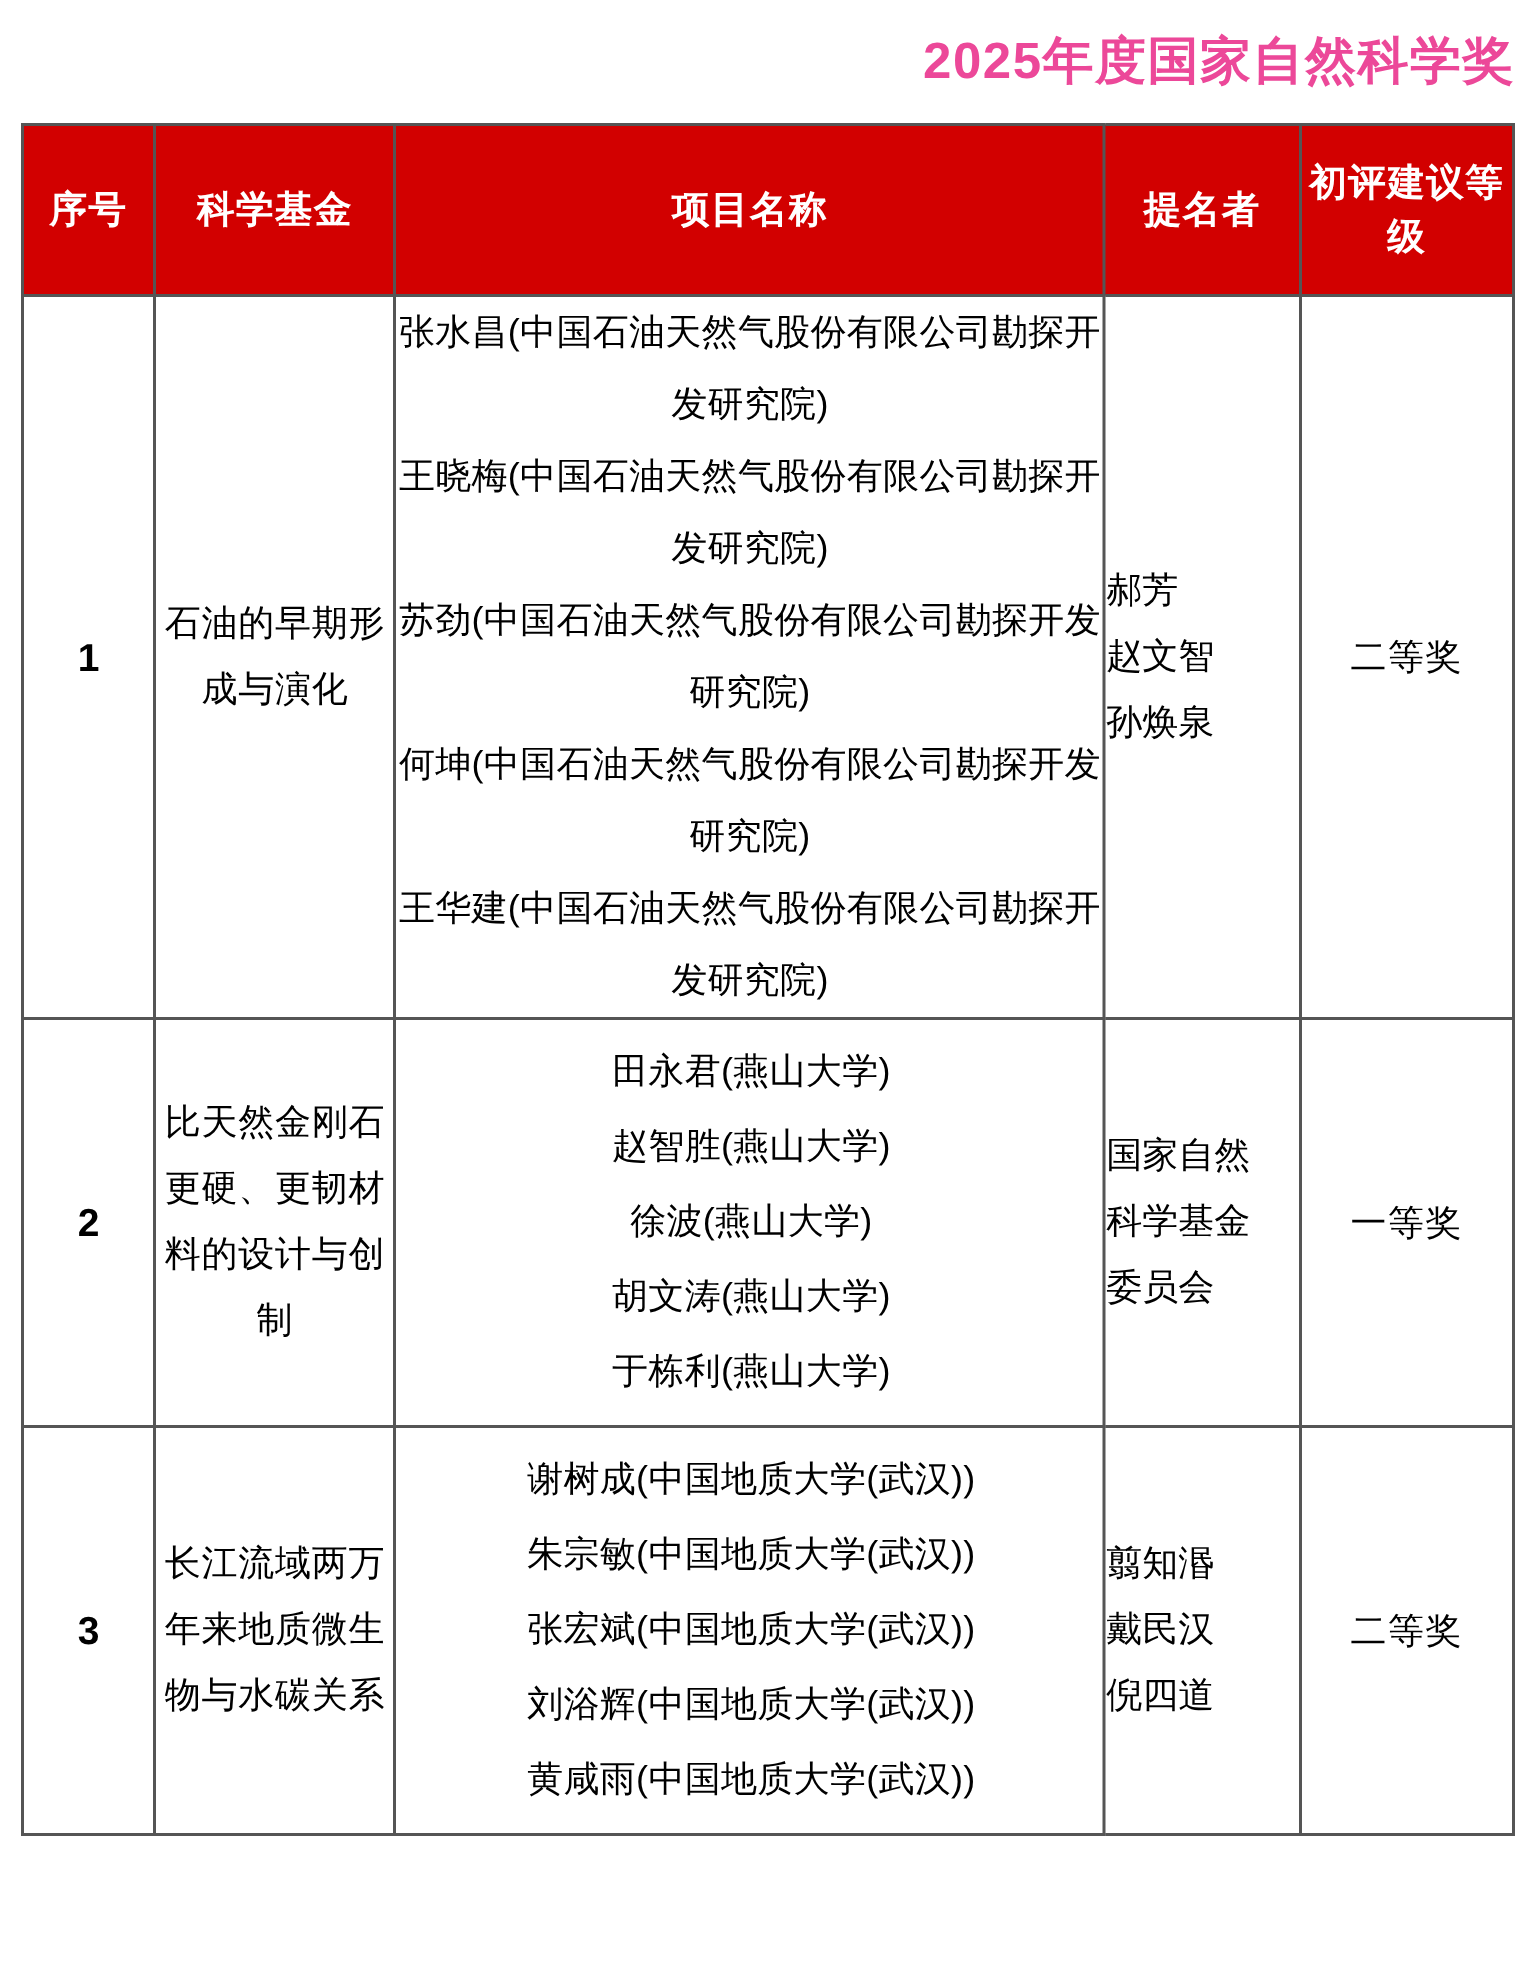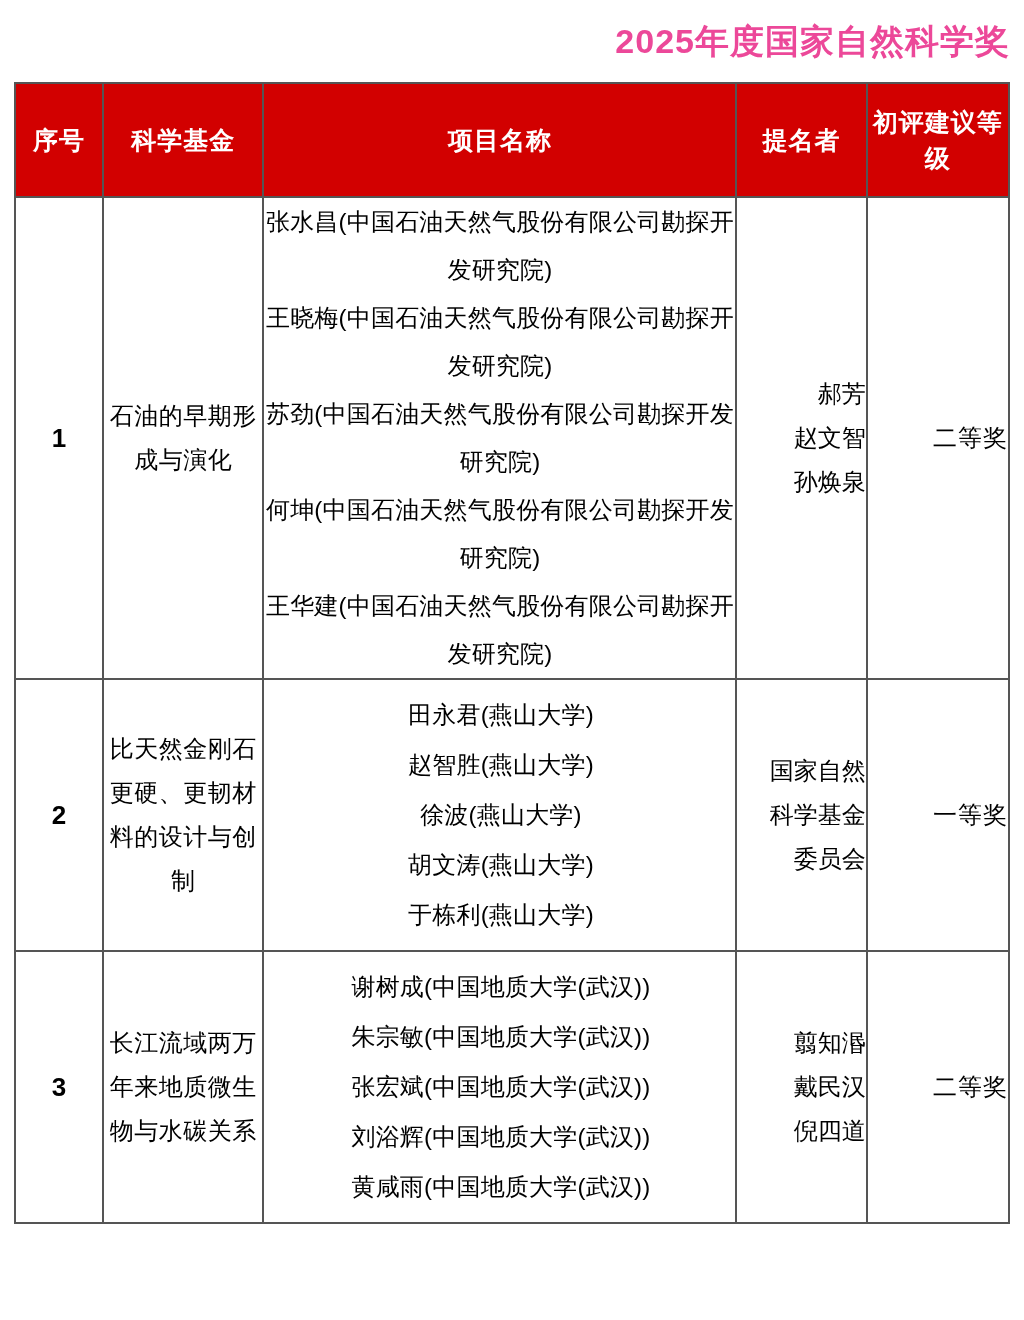--- a/index.html
+++ b/index.html
@@ -76,27 +76,27 @@
     line-height: 48px;
     padding: 14px 12px 14px 14px;
     letter-spacing: 0.2px;
   }
   td.people.compact {
     line-height: 50px;
     padding: 10px 12px 10px 14px;
     border-radius: 22px;
   }
   td.nom {
-    text-align: right;
+    text-align: left;
     font-size: 24px;
     line-height: 44px;
     padding: 6px 4px;
   }
   td.level {
-    text-align: right;
+    text-align: center;
     font-size: 24px;
     letter-spacing: 1px;
   }
   .person-line {
     white-space: nowrap;
   }
   .people .wrapline {
     white-space: normal;
   }
   .nom-line { display: block; }

